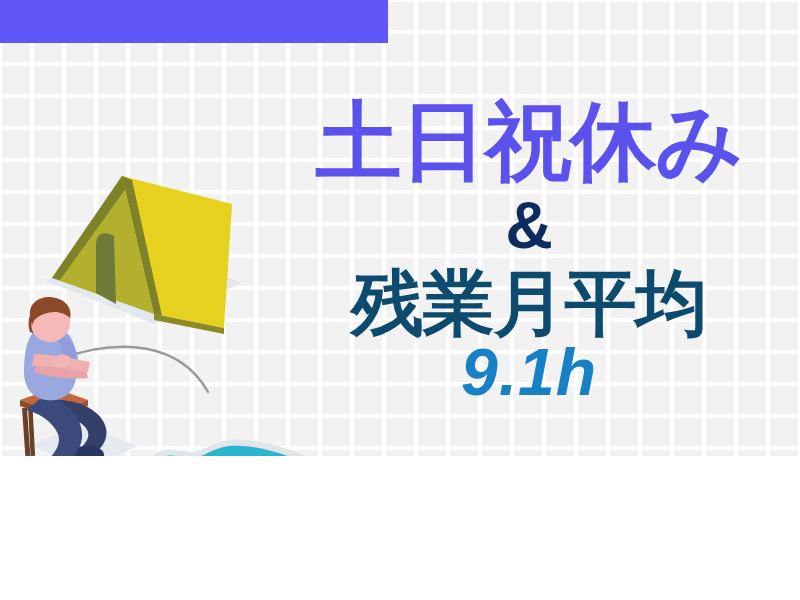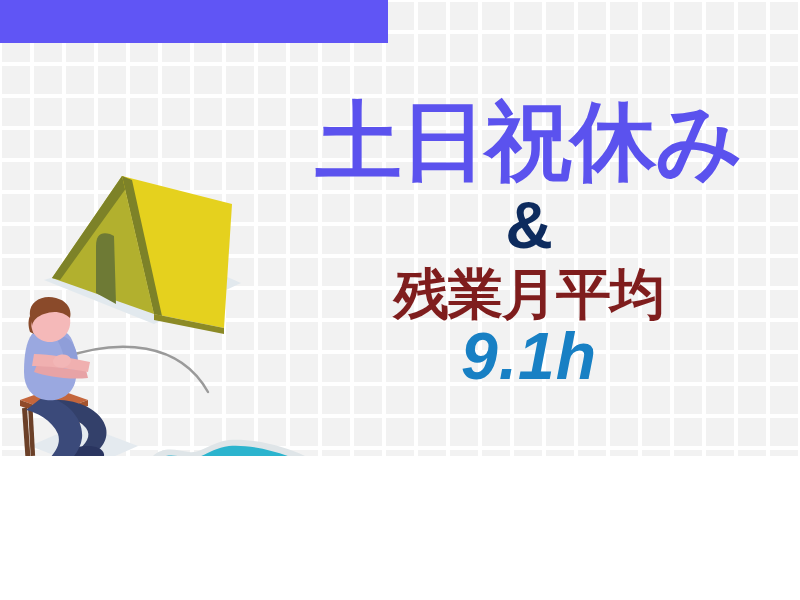--- a/index.html
+++ b/index.html
@@ -58,24 +58,24 @@
     letter-spacing: -1px;
     white-space: nowrap;
   }
   .line-amp {
     font-size: 66px;
     line-height: 1.28;
     font-weight: bold;
     color: #0d2b5e;
   }
   .line-secondary {
-    font-size: 55px;
+    font-size: 72px;
     line-height: 0.98;
     font-weight: bold;
-    color: #7f1d1d;
+    color: #0c4a6e;
     letter-spacing: -1px;
     white-space: nowrap;
   }
   .line-hours {
     font-size: 66px;
     line-height: 1.05;
     font-weight: bold;
     font-style: italic;
     color: #1880c4;
     letter-spacing: 1px;

